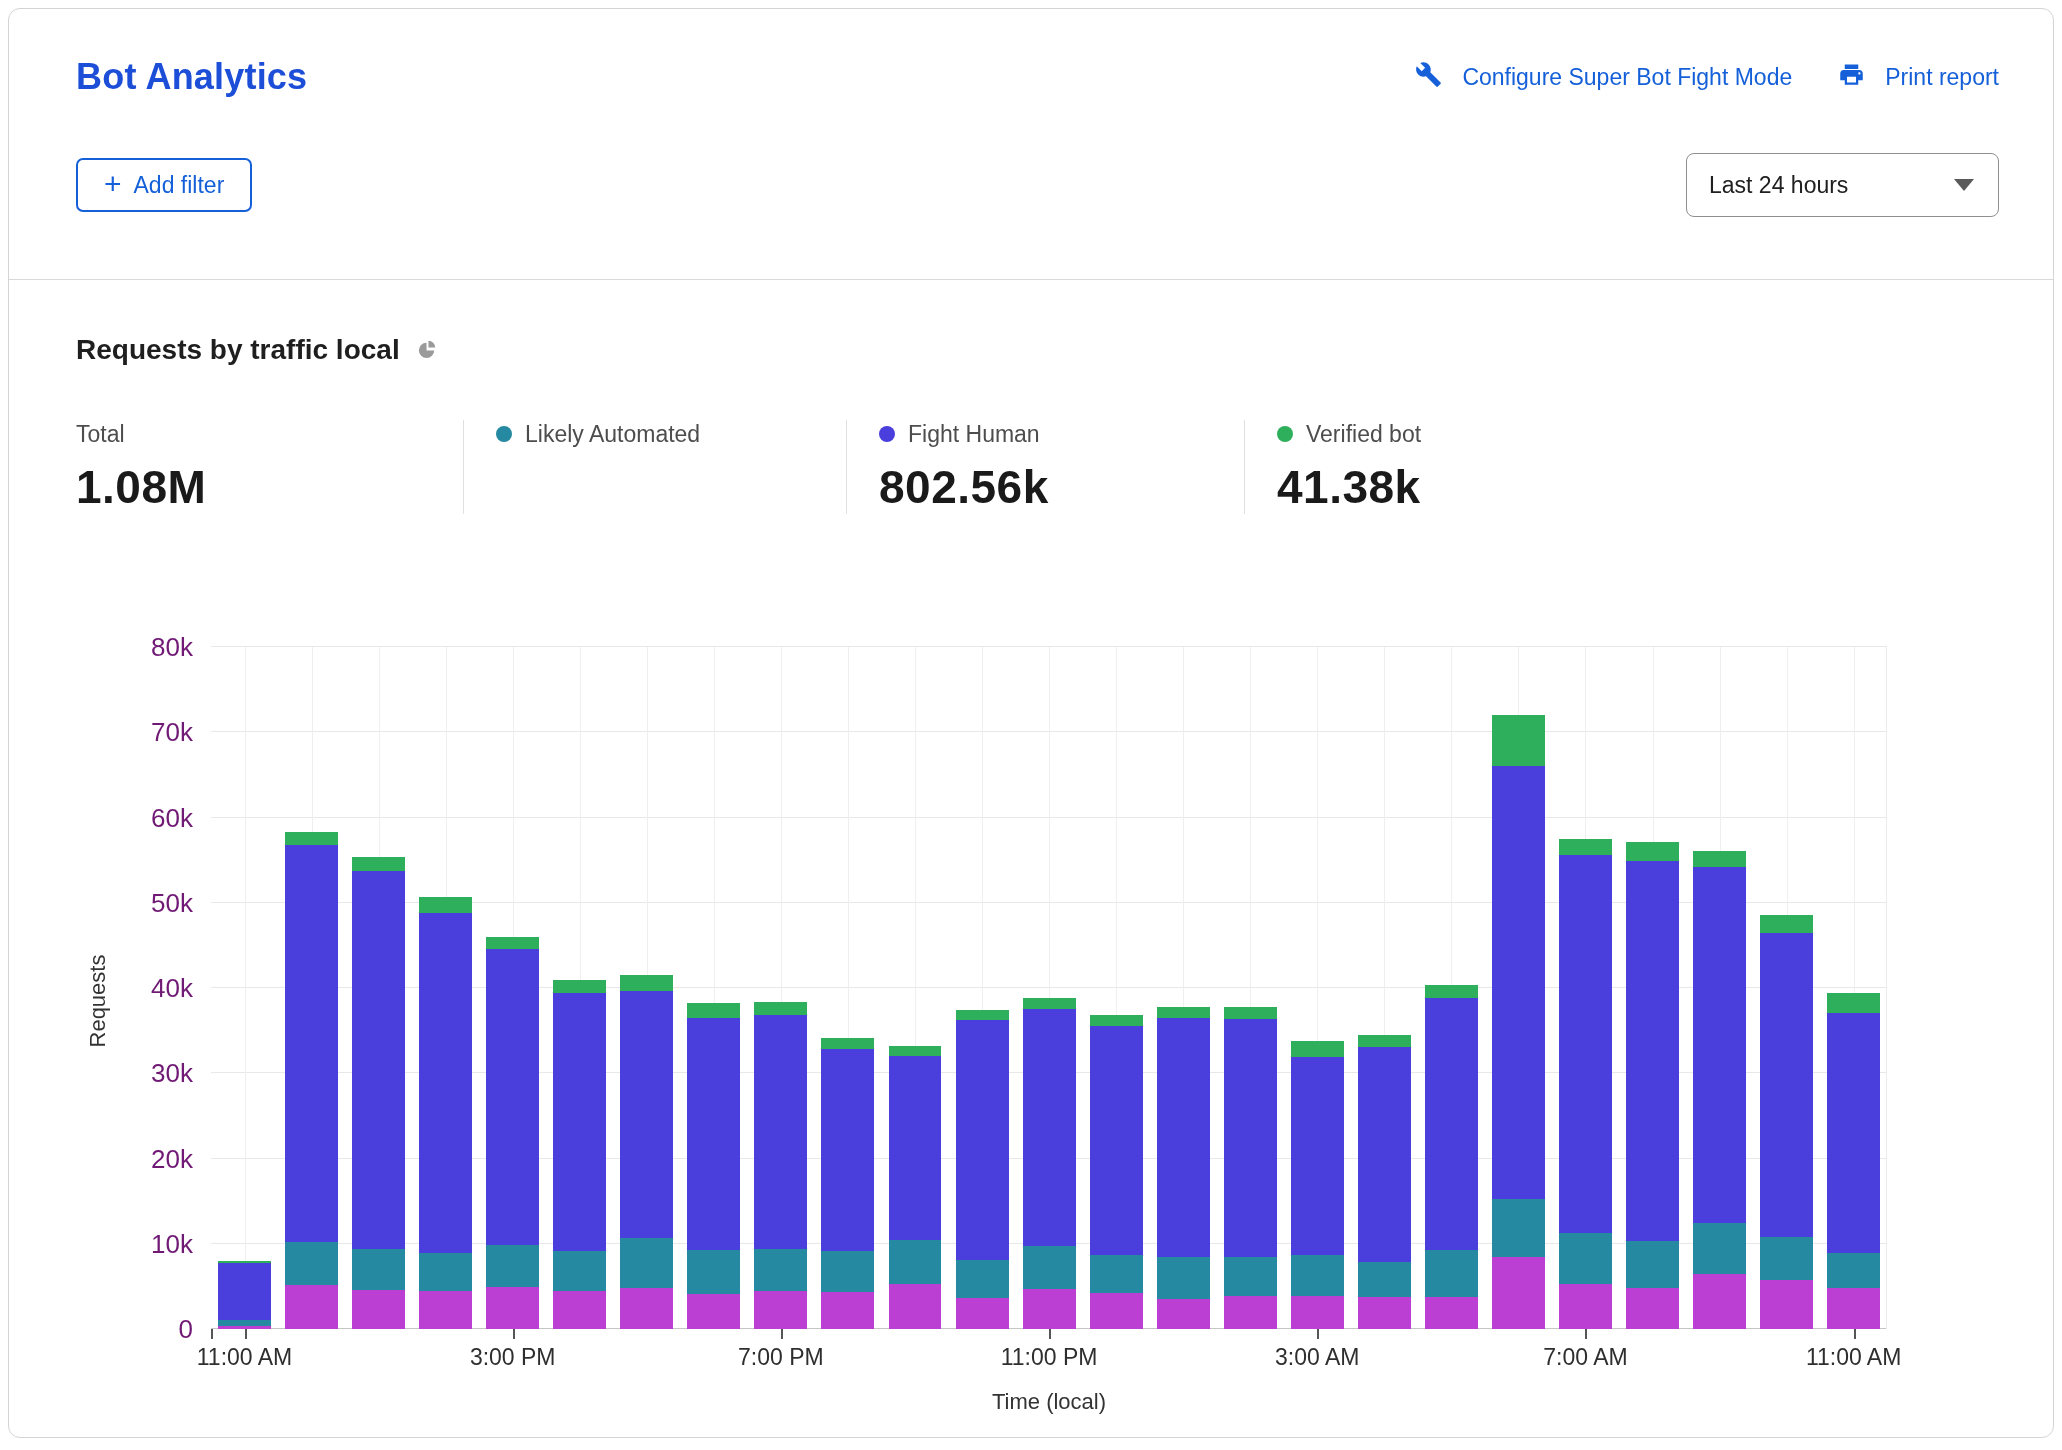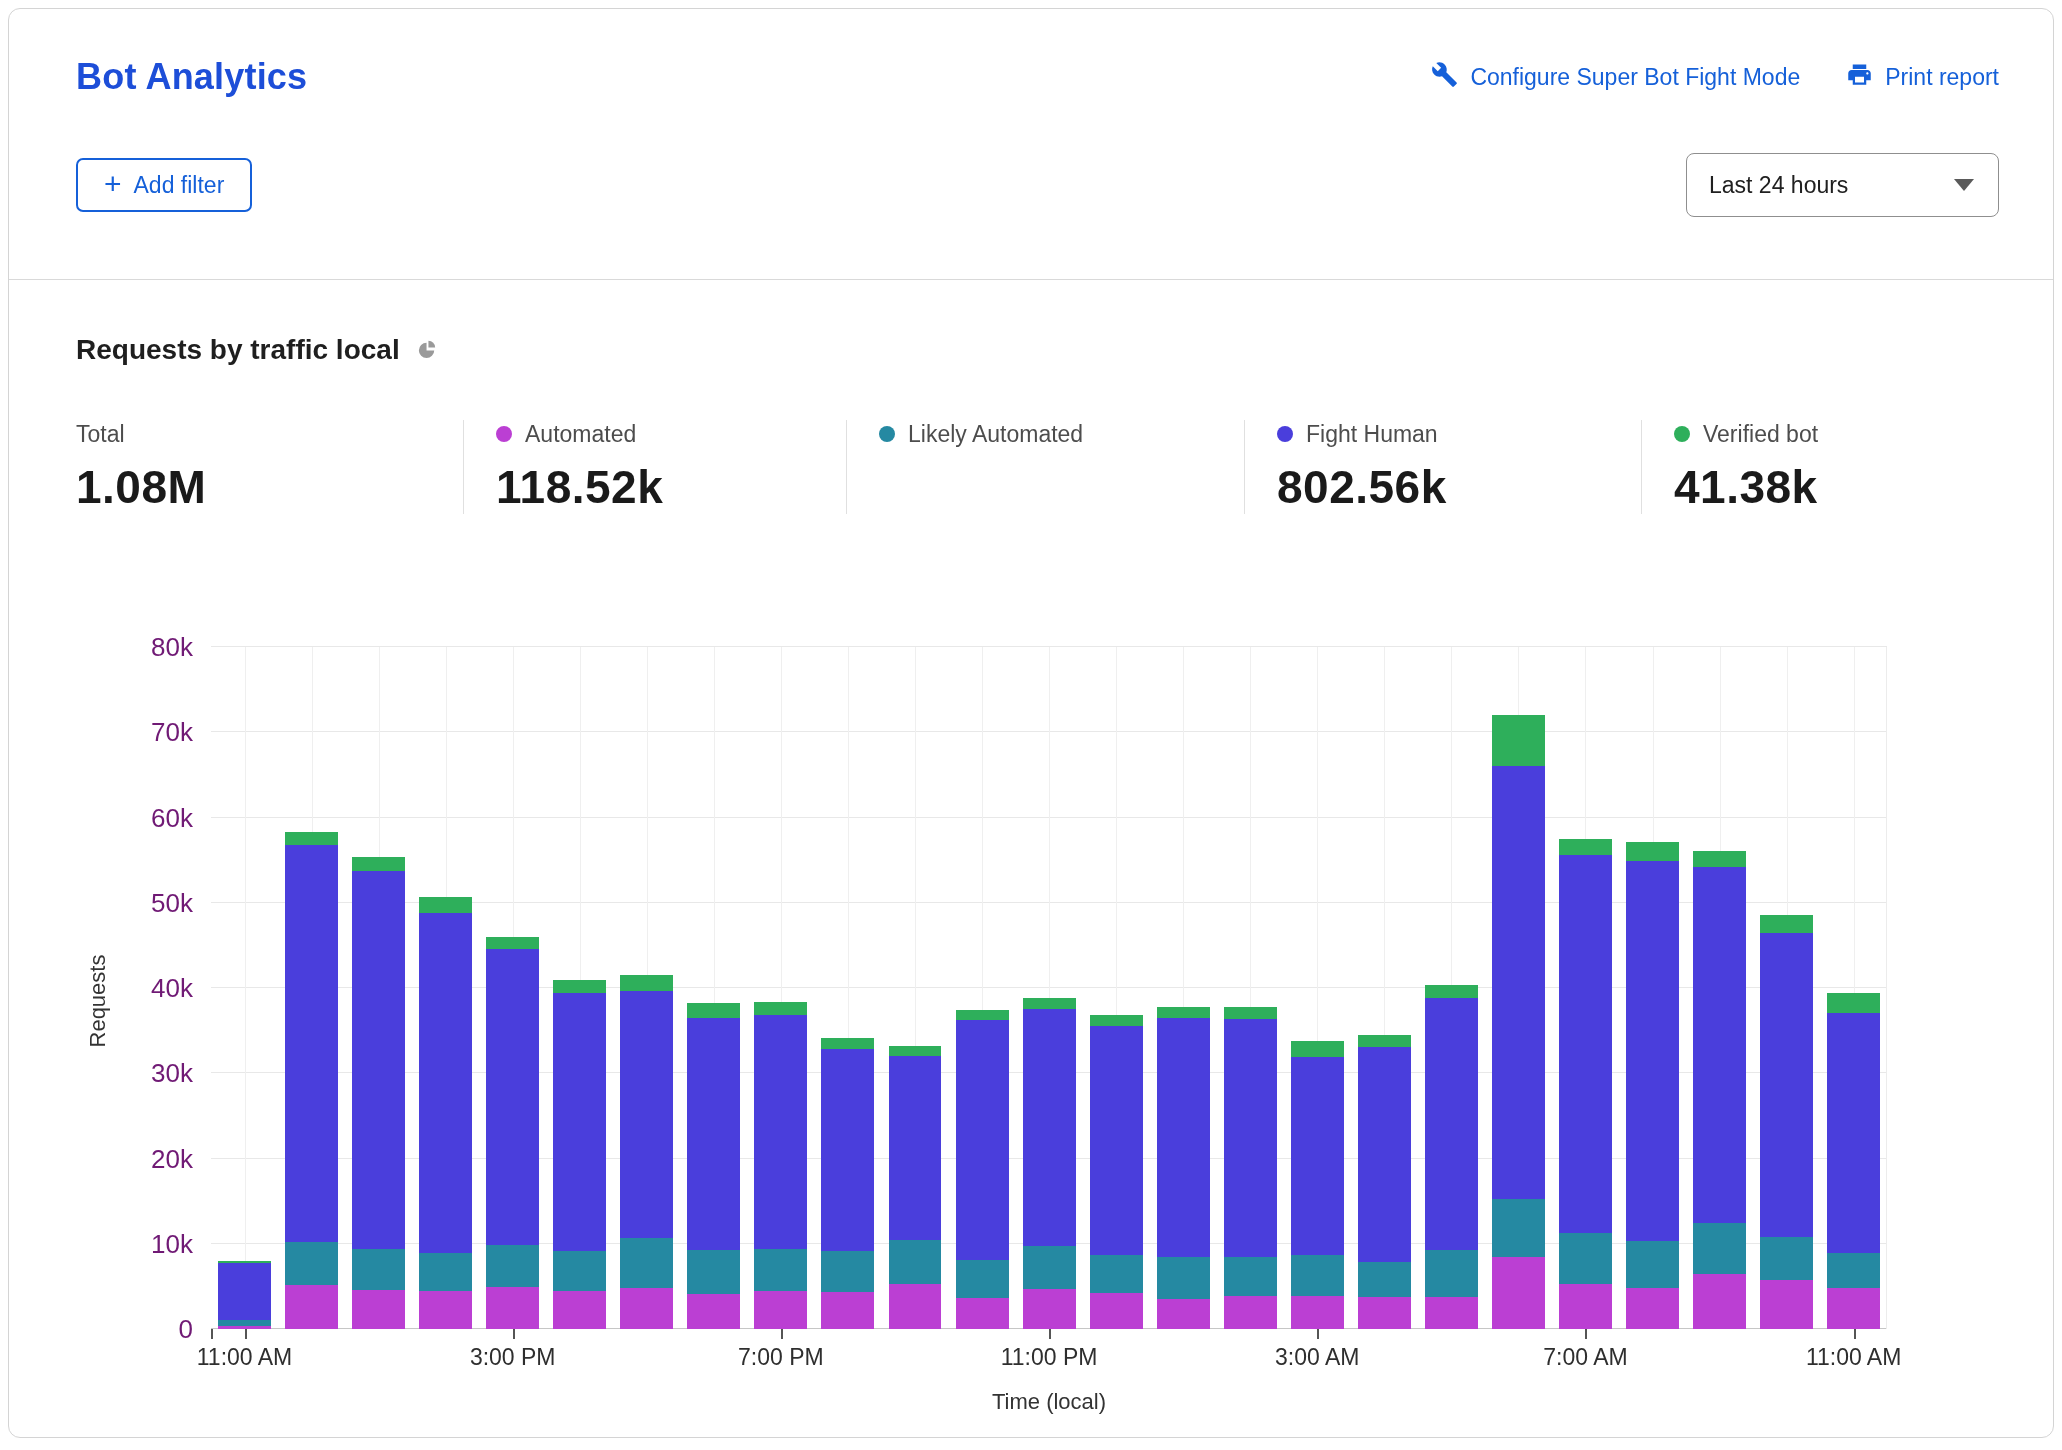--- a/index.html
+++ b/index.html
@@ -7,21 +7,21 @@
               font-family:"Liberation Sans","DejaVu Sans",sans-serif; }
 
   .card { position:absolute; left:8px; top:8px; width:2046px; height:1430px;
           background:#fff; border:1px solid #d4d4d4; border-radius:12px; }
 
   
   .card-header { padding:46px 54px 62px 67px; }
   .header-top { display:flex; justify-content:space-between; align-items:flex-start; }
   .page-title { font-size:36px; font-weight:700; color:#1d4ed8; line-height:44px; letter-spacing:.2px; }
   .header-links { display:flex; align-items:center; gap:46px; padding-top:6px; }
-  .hlink { display:flex; align-items:center; gap:12px; color:#1560d9; font-size:23px;
+  .hlink { display:flex; align-items:center; gap:20px; color:#1560d9; font-size:23px;
            text-decoration:none; cursor:pointer; }
   .hlink svg { flex:0 0 auto; }
 
   .header-controls { display:flex; justify-content:space-between; align-items:center; margin-top:54px; height:64px; }
   .add-filter { display:flex; align-items:center; gap:12px; height:54px; padding:0 26px;
                 background:#fff; border:2px solid #1560d9; border-radius:7px; color:#1560d9;
                 font-size:23px; font-family:inherit; cursor:pointer; }
   .add-filter .plus { font-size:30px; font-weight:400; line-height:1; margin-top:-3px; }
   .dropdown { display:flex; align-items:center; justify-content:space-between; width:313px; height:64px;
               border:1px solid #8f8f8f; border-radius:8px; padding:0 24px 0 22px; cursor:pointer; background:#fff; }
@@ -124,27 +124,20 @@
 
     <div class="stats-row">
         <div class="stat">
           <div class="stat-label-row">
             <span class="stat-label">Total</span>
           </div>
           <div class="stat-value">1.08M</div>
         </div>
         <div class="stat bordered">
           <div class="stat-label-row">
-            <span class="dot" style="background: rgb(187, 63, 211);"></span>
-            <span class="stat-label">Automated</span>
-          </div>
-          <div class="stat-value">118.52k</div>
-        </div>
-        <div class="stat bordered">
-          <div class="stat-label-row">
             <span class="dot" style="background: rgb(37, 137, 162);"></span>
             <span class="stat-label">Likely Automated</span>
           </div>
         </div>
         <div class="stat bordered">
           <div class="stat-label-row">
             <span class="dot" style="background: rgb(74, 62, 220);"></span>
             <span class="stat-label">Fight Human</span>
           </div>
           <div class="stat-value">802.56k</div>

